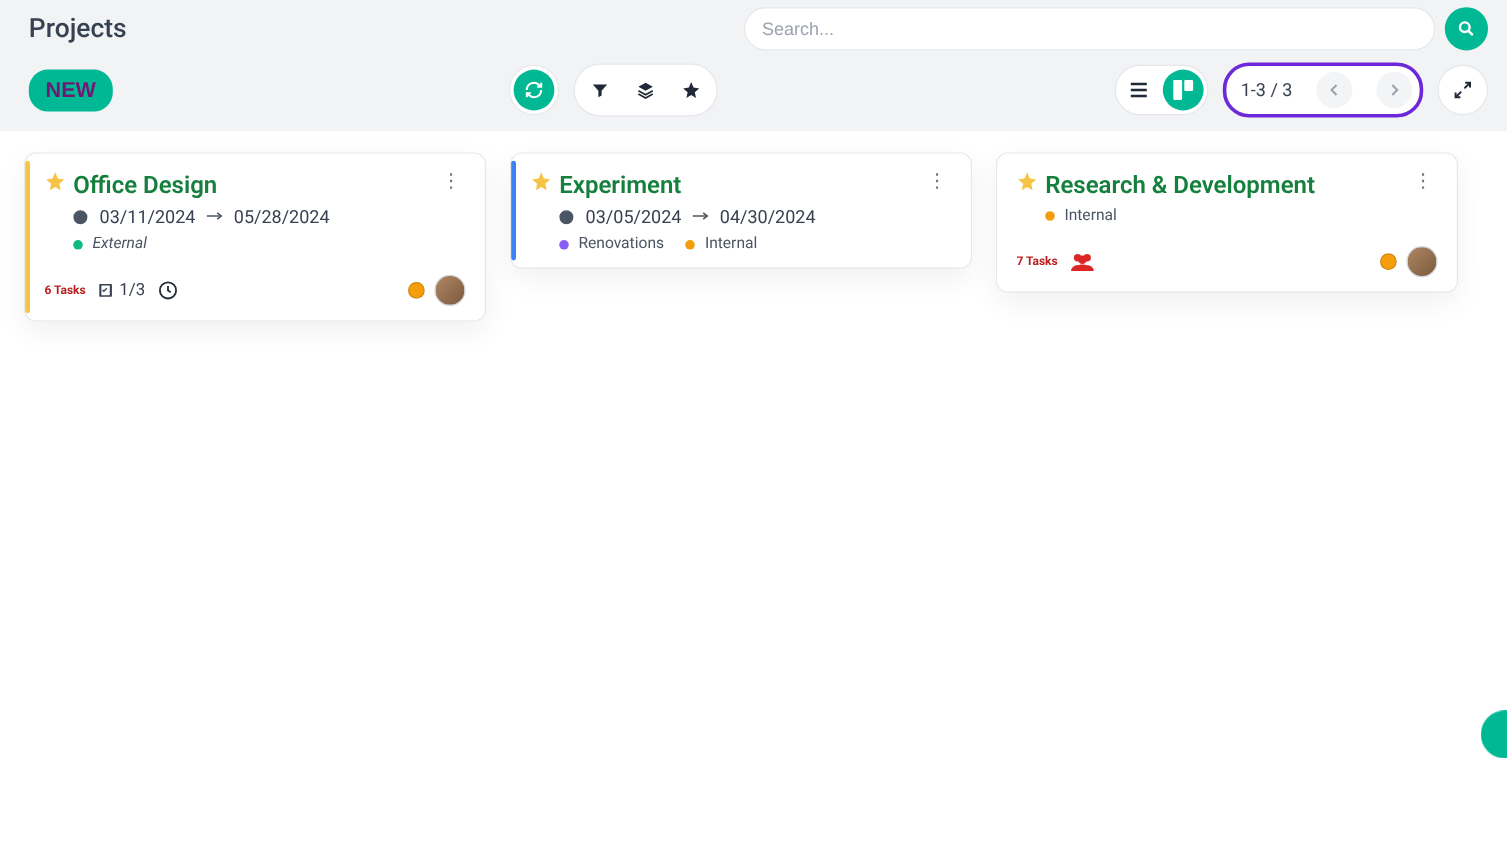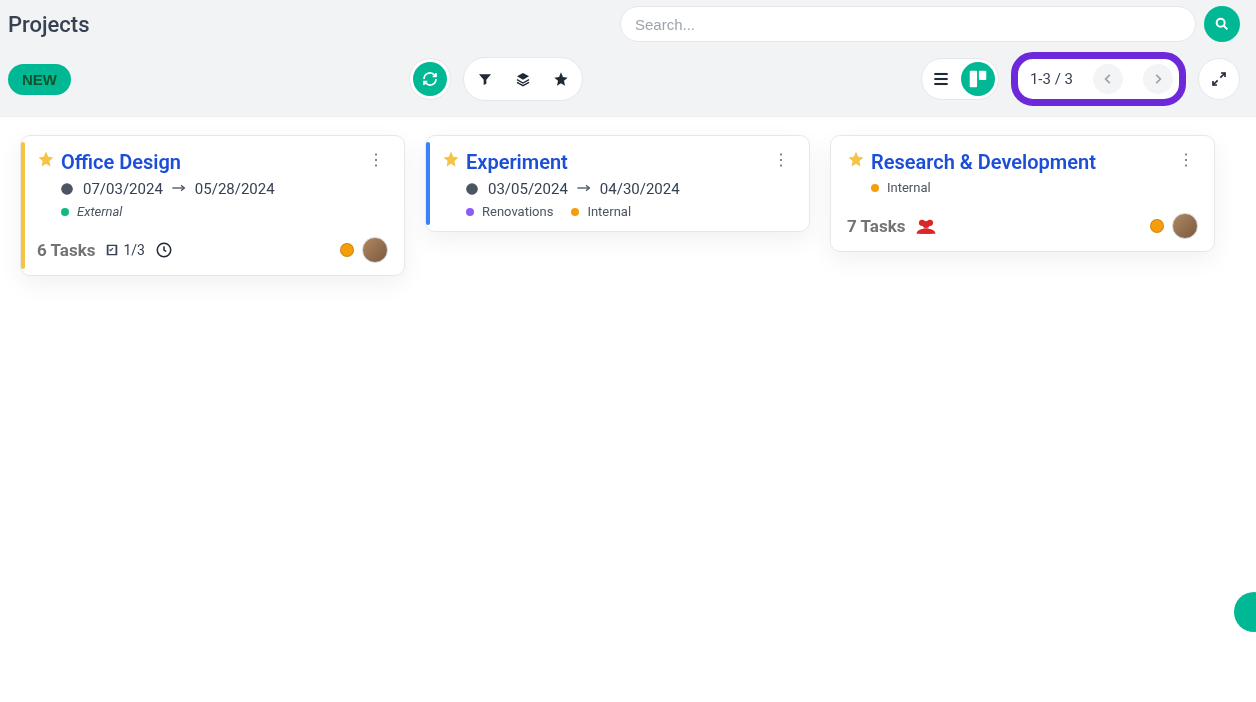--- a/index.html
+++ b/index.html
@@ -2,21 +2,21 @@
 <html><head>
 <meta charset="utf-8">
 <style>
   * { box-sizing: border-box; }
   html, body { margin:0; padding:0; font-family: -apple-system, BlinkMacSystemFont, "Segoe UI", Roboto, Helvetica, Arial, sans-serif; background:#fff; color:#374151; }
   body { width:1256px; height:702px; overflow:hidden; }
 
   
   .header {
     background:#f1f3f4;
-    padding: 6px 16px 10px 8px;
+    padding: 6px 16px 10px 24px;
   }
   .header-top {
     display:flex;
     align-items:center;
     justify-content:space-between;
     gap:16px;
   }
   .page-title {
     font-size:22px;
     font-weight:500;
@@ -53,25 +53,25 @@
   .search-btn svg { width:16px; height:16px; stroke:#fff; }
 
   .header-bottom {
     display:flex;
     align-items:center;
     margin-top:10px;
     gap:12px;
   }
   .new-btn {
     background:#00b894;
-    color:#14532d;
+    color:#701a75;
     border:none;
     border-radius:16px;
     padding:7px 14px;
-    font-size:15px;
+    font-size:18px;
     font-weight:700;
     cursor:pointer;
   }
 
   .spacer { flex:1; }
 
   .pill-group {
     display:flex;
     align-items:center;
     background:#fff;
@@ -90,21 +90,21 @@
     color:#1f2937;
   }
   .refresh-wrap { width:42px; height:42px; border-radius:50%; border:1px solid #e5e7eb; background:#fff; display:flex; align-items:center; justify-content:center; }
   .refresh-btn { width:34px; height:34px; border-radius:50%; background:#00b894; border:none; display:flex; align-items:center; justify-content:center; cursor:pointer; color:#fff;}
   .pill-btn svg, .refresh-btn svg { width:16px; height:16px; }
 
   .view-pill { display:flex; align-items:center; background:#fff; border:1px solid #e5e7eb; border-radius:22px; padding:3px; gap:4px;}
   .view-pill .list-btn { width:32px; height:32px; border:none; background:transparent; display:flex; align-items:center; justify-content:center; cursor:pointer; color:#1f2937;}
   .view-pill .kanban-btn { width:34px; height:34px; border-radius:50%; background:#00b894; border:none; display:flex; align-items:center; justify-content:center; cursor:pointer; color:#fff;}
 
-  .pager-pill { display:flex; align-items:center; background:#fff; border:7px solid #6d28d9; border-radius:22px; padding:5px 6px 5px 12px; gap:20px;}
+  .pager-pill { display:flex; align-items:center; background:#fff; border:3px solid #6d28d9; border-radius:22px; padding:5px 6px 5px 12px; gap:20px;}
   .pager-text { font-size:15px; color:#374151; }
   .pager-btn { width:30px; height:30px; border-radius:50%; border:none; background:#f3f4f6; display:flex; align-items:center; justify-content:center; cursor:pointer; color:#9ca3af;}
   .pager-btn svg { width:14px; height:14px; }
 
   .expand-pill { width:42px; height:42px; border-radius:50%; border:1px solid #e5e7eb; background:#fff; display:flex; align-items:center; justify-content:center; cursor:pointer;}
   .expand-pill svg { width:16px; height:16px; }
 
   
   .board {
     padding:18px 20px;
@@ -124,34 +124,34 @@
     box-shadow: 0 8px 24px rgba(0,0,0,0.06);
   }
   .card .stripe {
     position:absolute; left:0; top:6px; bottom:6px; width:4px; border-radius:4px;
   }
   .card .head {
     display:flex; align-items:flex-start;
   }
   .star { color:#f6c344; margin-right:6px; flex-shrink:0; }
   .star svg { width:18px; height:18px; fill:#f6c344; display:block;}
-  .card-title { font-size:20px; font-weight:600; color:#1d4ed8;text-align:right; }
+  .card-title { font-size:20px; font-weight:600; color:#15803d;text-align:right; }
   .dots { margin-left:auto; color:#6b7280; cursor:pointer; padding:2px 4px; border:none; background:transparent; font-size:16px; line-height:1;}
   .line { display:flex; align-items:center; gap:8px; margin-top:6px; font-size:15px; color:#374151;}
   .line.small { font-size:13px; margin-top:6px; color:#4b5563;}
   .icon-slot { width:16px; display:flex; justify-content:center; margin-left:22px; }
   .icon-slot svg { width:14px; height:14px; fill:#4b5563; }
   .date-arrow svg { width:16px; height:12px; stroke:#4b5563; }
   .tag-dot { width:8px; height:8px; border-radius:50%; display:inline-block; margin-right:4px; vertical-align:middle;}
   .tag { font-size:13px; color:#4b5563; display:inline-flex; align-items:center; gap:4px; margin-right:10px;}
 
   .card-footer {
     display:flex; align-items:center; margin-top:18px; gap:10px;
   }
-  .tasks-link { color:#737373; font-weight:700; font-size:17px; cursor:pointer; }
+  .tasks-link { color:#b91c1c; font-weight:700; font-size:10px; cursor:pointer; }
   .milestone { color:#374151; font-size:14px; display:flex; align-items:center; gap:4px;justify-content:center;}
   .milestone svg { width:14px; height:14px; fill:#374151; }
   .clock-icon svg { width:18px; height:18px; stroke:#1f2937; fill:none;}
   .group-icon svg { width:22px; height:18px; fill:#dc2626; }
   .footer-right { margin-left:auto; display:flex; align-items:center; gap:8px;}
   .status-dot { width:14px; height:14px; border-radius:50%; border:1px solid rgba(0,0,0,0.15);}
   .avatar { width:26px; height:26px; border-radius:50%; background:linear-gradient(135deg,#b08763,#7a5a3d); border:1px solid #d1d5db;}
 
   .floating-fab {
     position:fixed;
@@ -271,21 +271,21 @@
         <span class="card-title">Office Design</span>
         <button class="dots">⋮</button>
       </div>
       <div class="line">
         <span class="icon-slot">
           <svg viewBox="0 0 24 24" fill="none" stroke="#4b5563" stroke-width="2">
             <circle cx="12" cy="12" r="9"></circle>
             <path d="M12 7v5l3 2"></path>
           </svg>
         </span>
-        <span>07/03/2024</span>
+        <span>03/11/2024</span>
         <span class="date-arrow"><svg viewBox="0 0 24 12" fill="none" stroke="#4b5563" stroke-width="2">
             <line x1="2" y1="6" x2="20" y2="6"></line>
             <polyline points="15 2 20 6 15 10"></polyline>
           </svg></span>
         <span>05/28/2024</span>
       </div>
       <div class="line small" style="margin-left: 24px; font-style: italic;">
         <span class="tag">
           <span class="tag-dot" style="background: rgb(16, 185, 129);"></span>
           <span>External</span>

